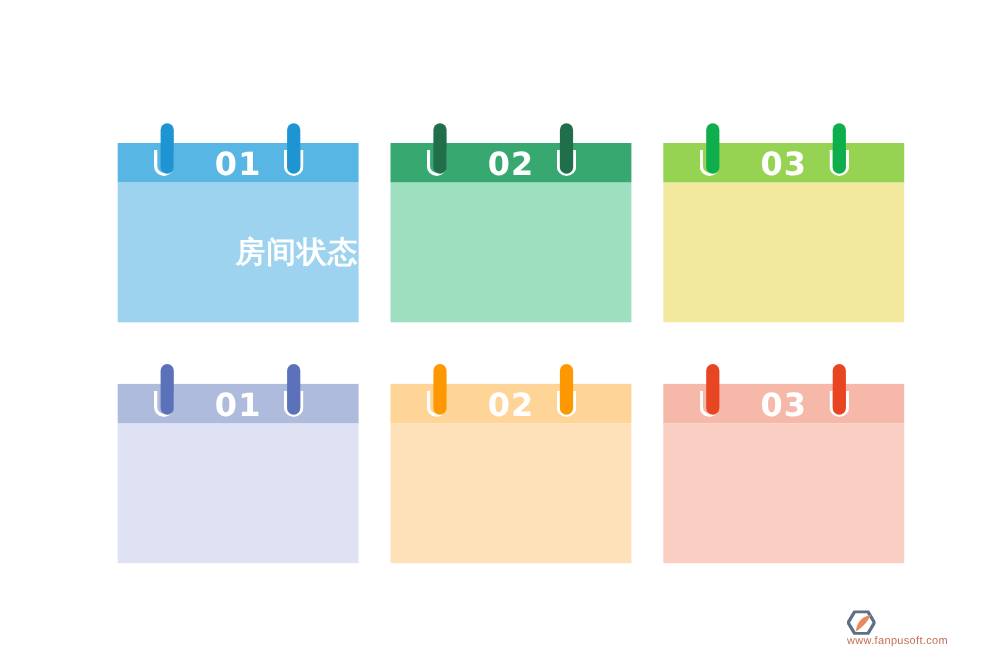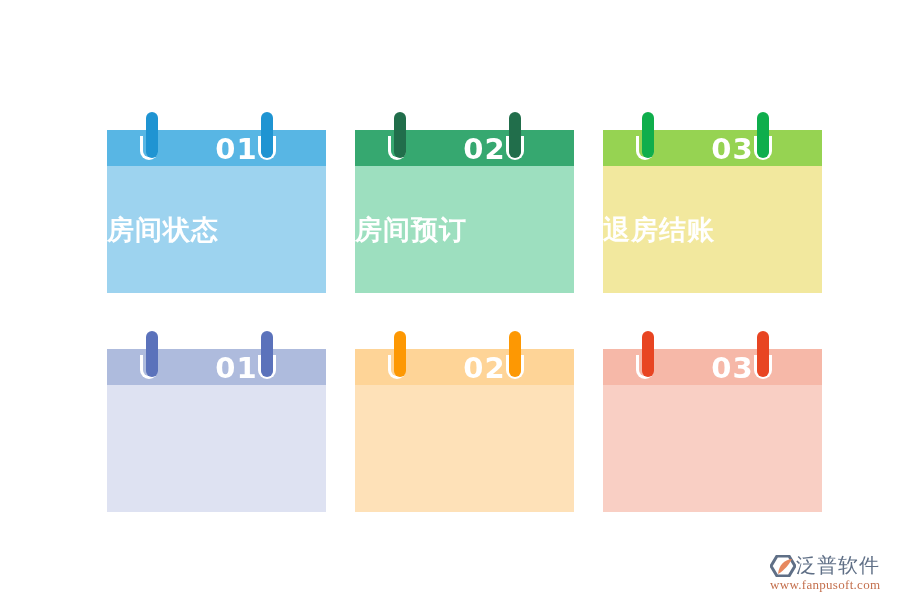--- a/index.html
+++ b/index.html
@@ -38,30 +38,29 @@
       left: 0;
       top: 0;
       width: 100%;
       height: 36px;
       line-height: 38px;
       text-align: center;
       color: #ffffff;
       font-weight: bold;
       font-size: 29px;
       letter-spacing: 1px;
-      padding-left: 20px;
     }
     .card .label {
       position: absolute;
       left: 0;
       top: 36px;
       width: 100%;
       height: 127px;
       line-height: 127px;
-      text-align: left;
+      text-align: right;
       color: #ffffff;
       font-weight: bold;
       font-size: 27px;
       letter-spacing: 1px;
     }
     .ring {
       position: absolute;
       top: 6px;
       width: 18px;
       height: 24px;
@@ -102,23 +101,23 @@
       top: 0px;
       font-size: 20px;
       color: #5f6f86;
       letter-spacing: 1px;
       font-family: "DejaVu Sans", sans-serif;
     }
     .logo .url {
       position: absolute;
       left: 2px;
       top: 25px;
-      font-size: 13px;
+      font-size: 10px;
       color: #c4704e;
-      font-family: Liberation Serif, serif;
+      font-family: Liberation Sans, sans-serif;
       letter-spacing: 0.3px;
     }
   </style>
 </head>
 <body>
 
 <div class="card" style="left:107px; top:130px;">
   <div class="header" style="background: rgb(88, 182, 228);"></div>
   <div class="body" style="background: rgb(157, 211, 239);"></div>
   <div class="ring left"></div>
@@ -130,32 +129,30 @@
 </div>
 
 <div class="card" style="left:355px; top:130px;">
   <div class="header" style="background: rgb(54, 168, 112);"></div>
   <div class="body" style="background: rgb(157, 223, 191);"></div>
   <div class="ring left"></div>
   <div class="ring right"></div>
   <div class="clip left" style="background: rgb(33, 110, 75);"></div>
   <div class="clip right" style="background: rgb(33, 110, 75);"></div>
   <div class="num">02</div>
-  <div class="label">房间预订</div>
 </div>
 
 <div class="card" style="left:603px; top:130px;">
   <div class="header" style="background: rgb(150, 211, 82);"></div>
   <div class="body" style="background: rgb(242, 232, 158);"></div>
   <div class="ring left"></div>
   <div class="ring right"></div>
   <div class="clip left" style="background: rgb(15, 174, 76);"></div>
   <div class="clip right" style="background: rgb(15, 174, 76);"></div>
   <div class="num">03</div>
-  <div class="label">退房结账</div>
 </div>
 
 <div class="card" style="left:107px; top:349px;">
   <div class="header" style="background: rgb(174, 187, 221);"></div>
   <div class="body" style="background: rgb(222, 226, 242);"></div>
   <div class="ring left"></div>
   <div class="ring right"></div>
   <div class="clip left" style="background: rgb(91, 114, 187);"></div>
   <div class="clip right" style="background: rgb(91, 114, 187);"></div>
   <div class="num">01</div>
@@ -179,15 +176,14 @@
   <div class="clip left" style="background: rgb(232, 69, 34);"></div>
   <div class="clip right" style="background: rgb(232, 69, 34);"></div>
   <div class="num">03</div>
 </div>
 
 <div class="logo">
   <svg class="mark" viewBox="0 0 26 22">
     <polygon points="7,1 19,1 25,11 19,21 7,21 1,11" fill="none" stroke="#5f6f86" stroke-width="3"></polygon>
     <path d="M8,19 C9,10 14,5 22,4 C19,9 15,15 8,19 Z" fill="#e7885e"></path>
   </svg>
-  <span class="name">泛普软件</span>
   <span class="url">www.fanpusoft.com</span>
 </div>
 
 </body></html>

